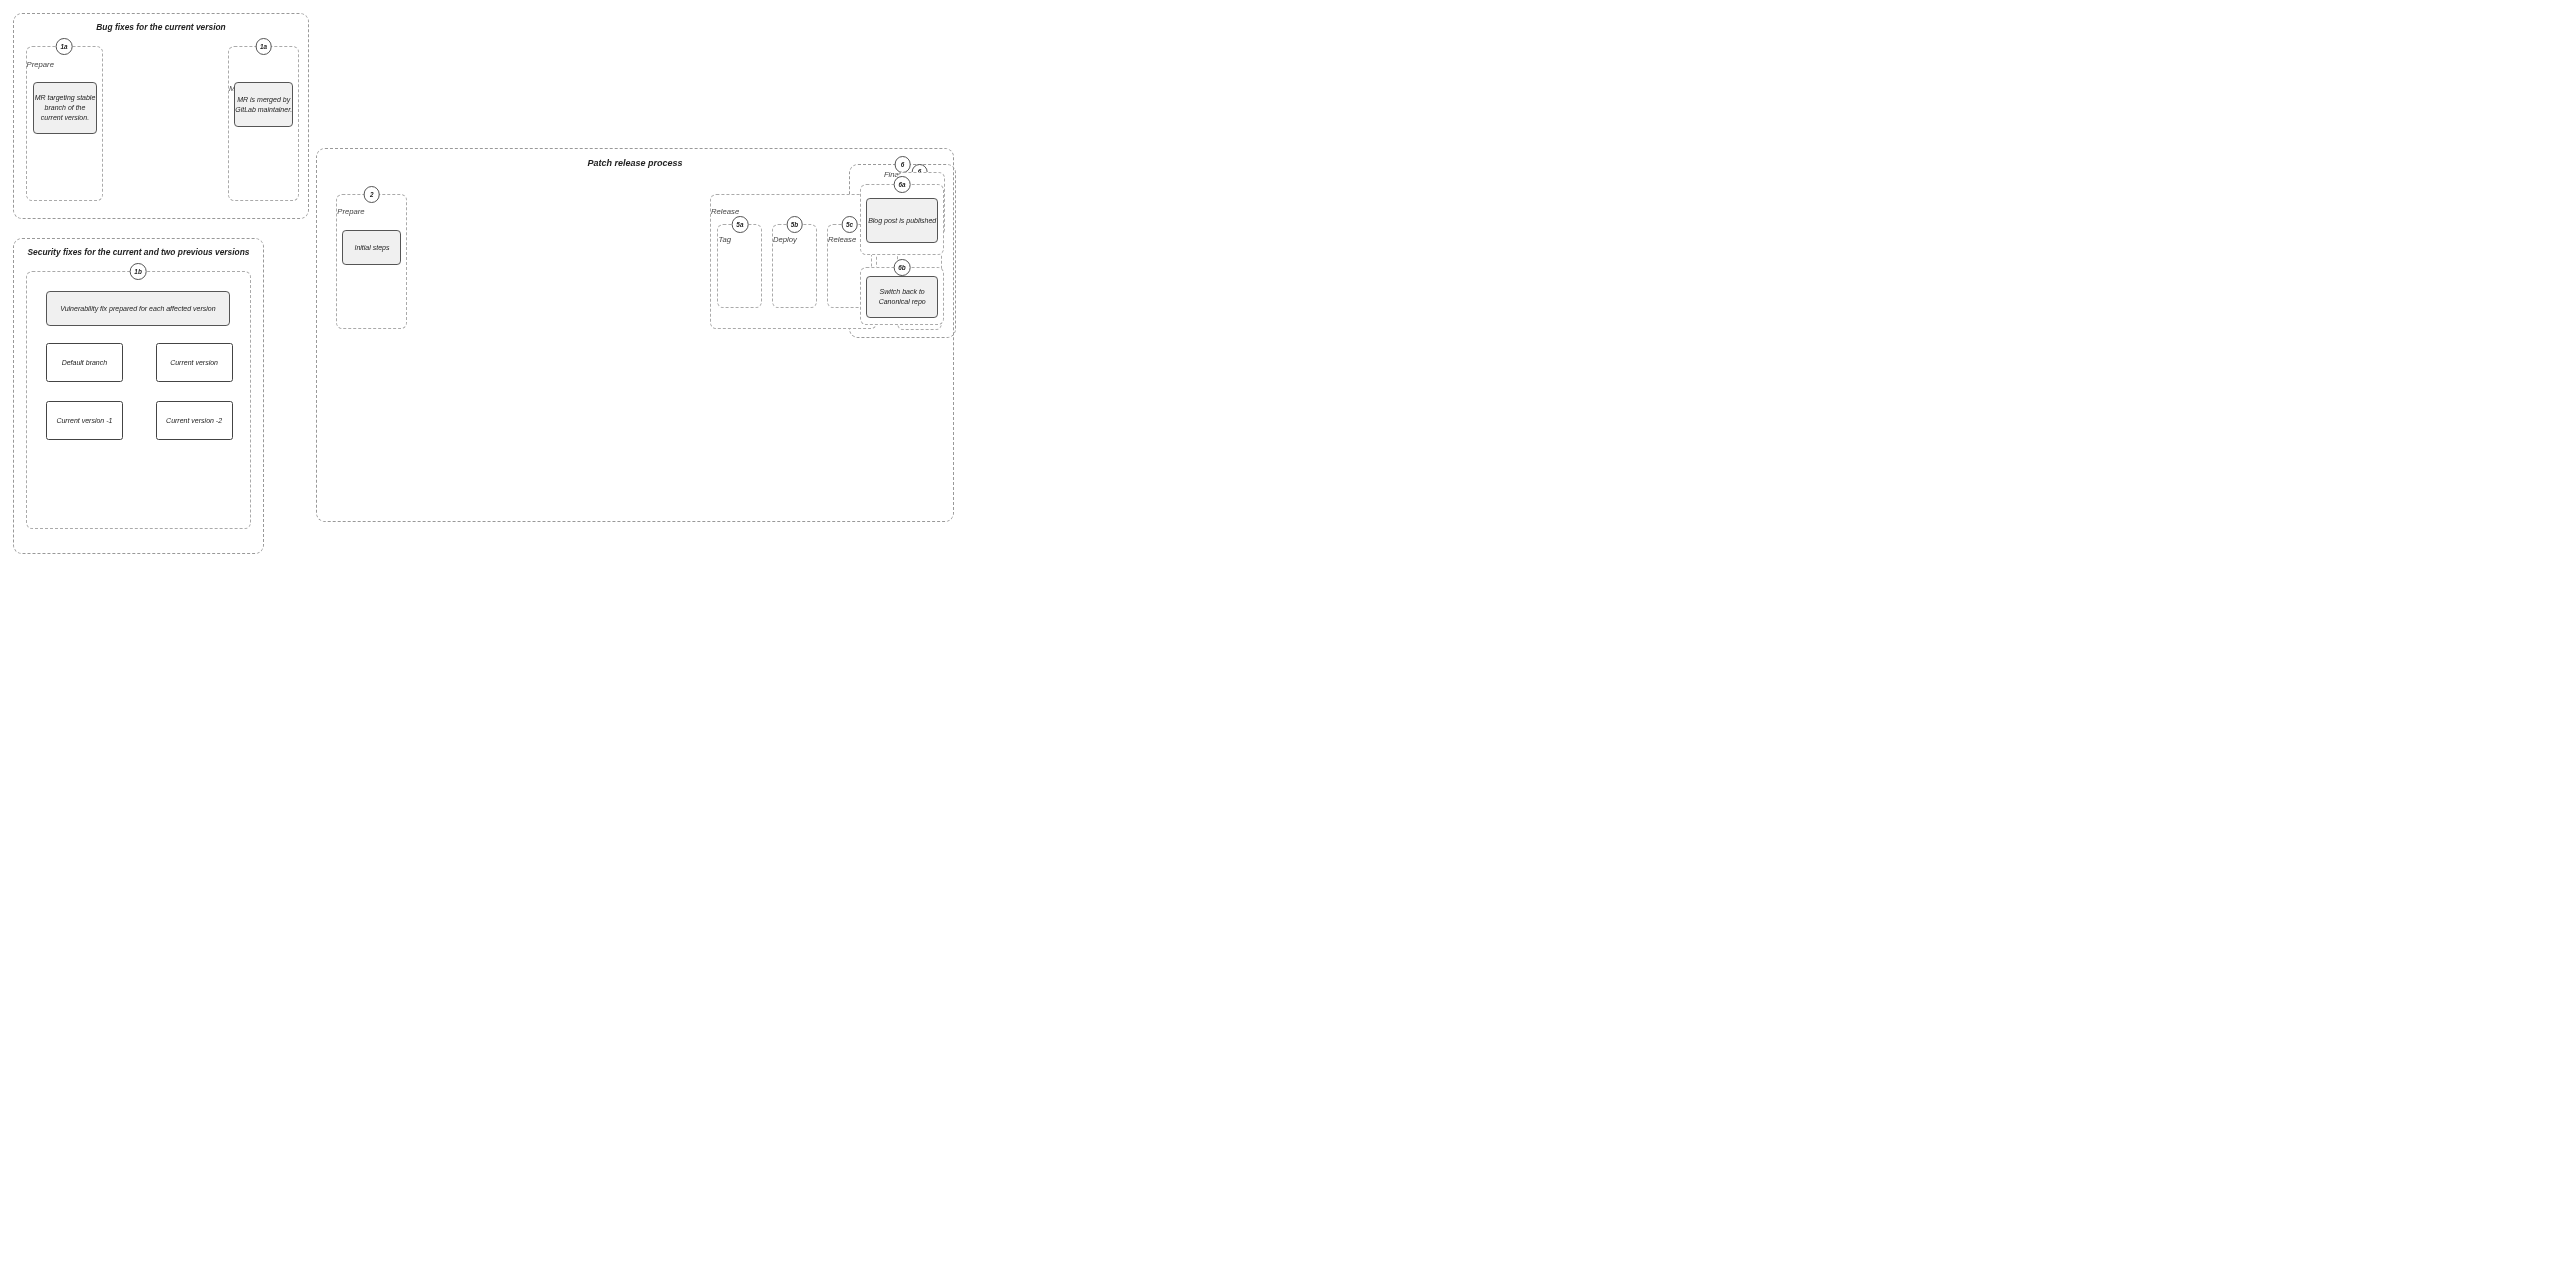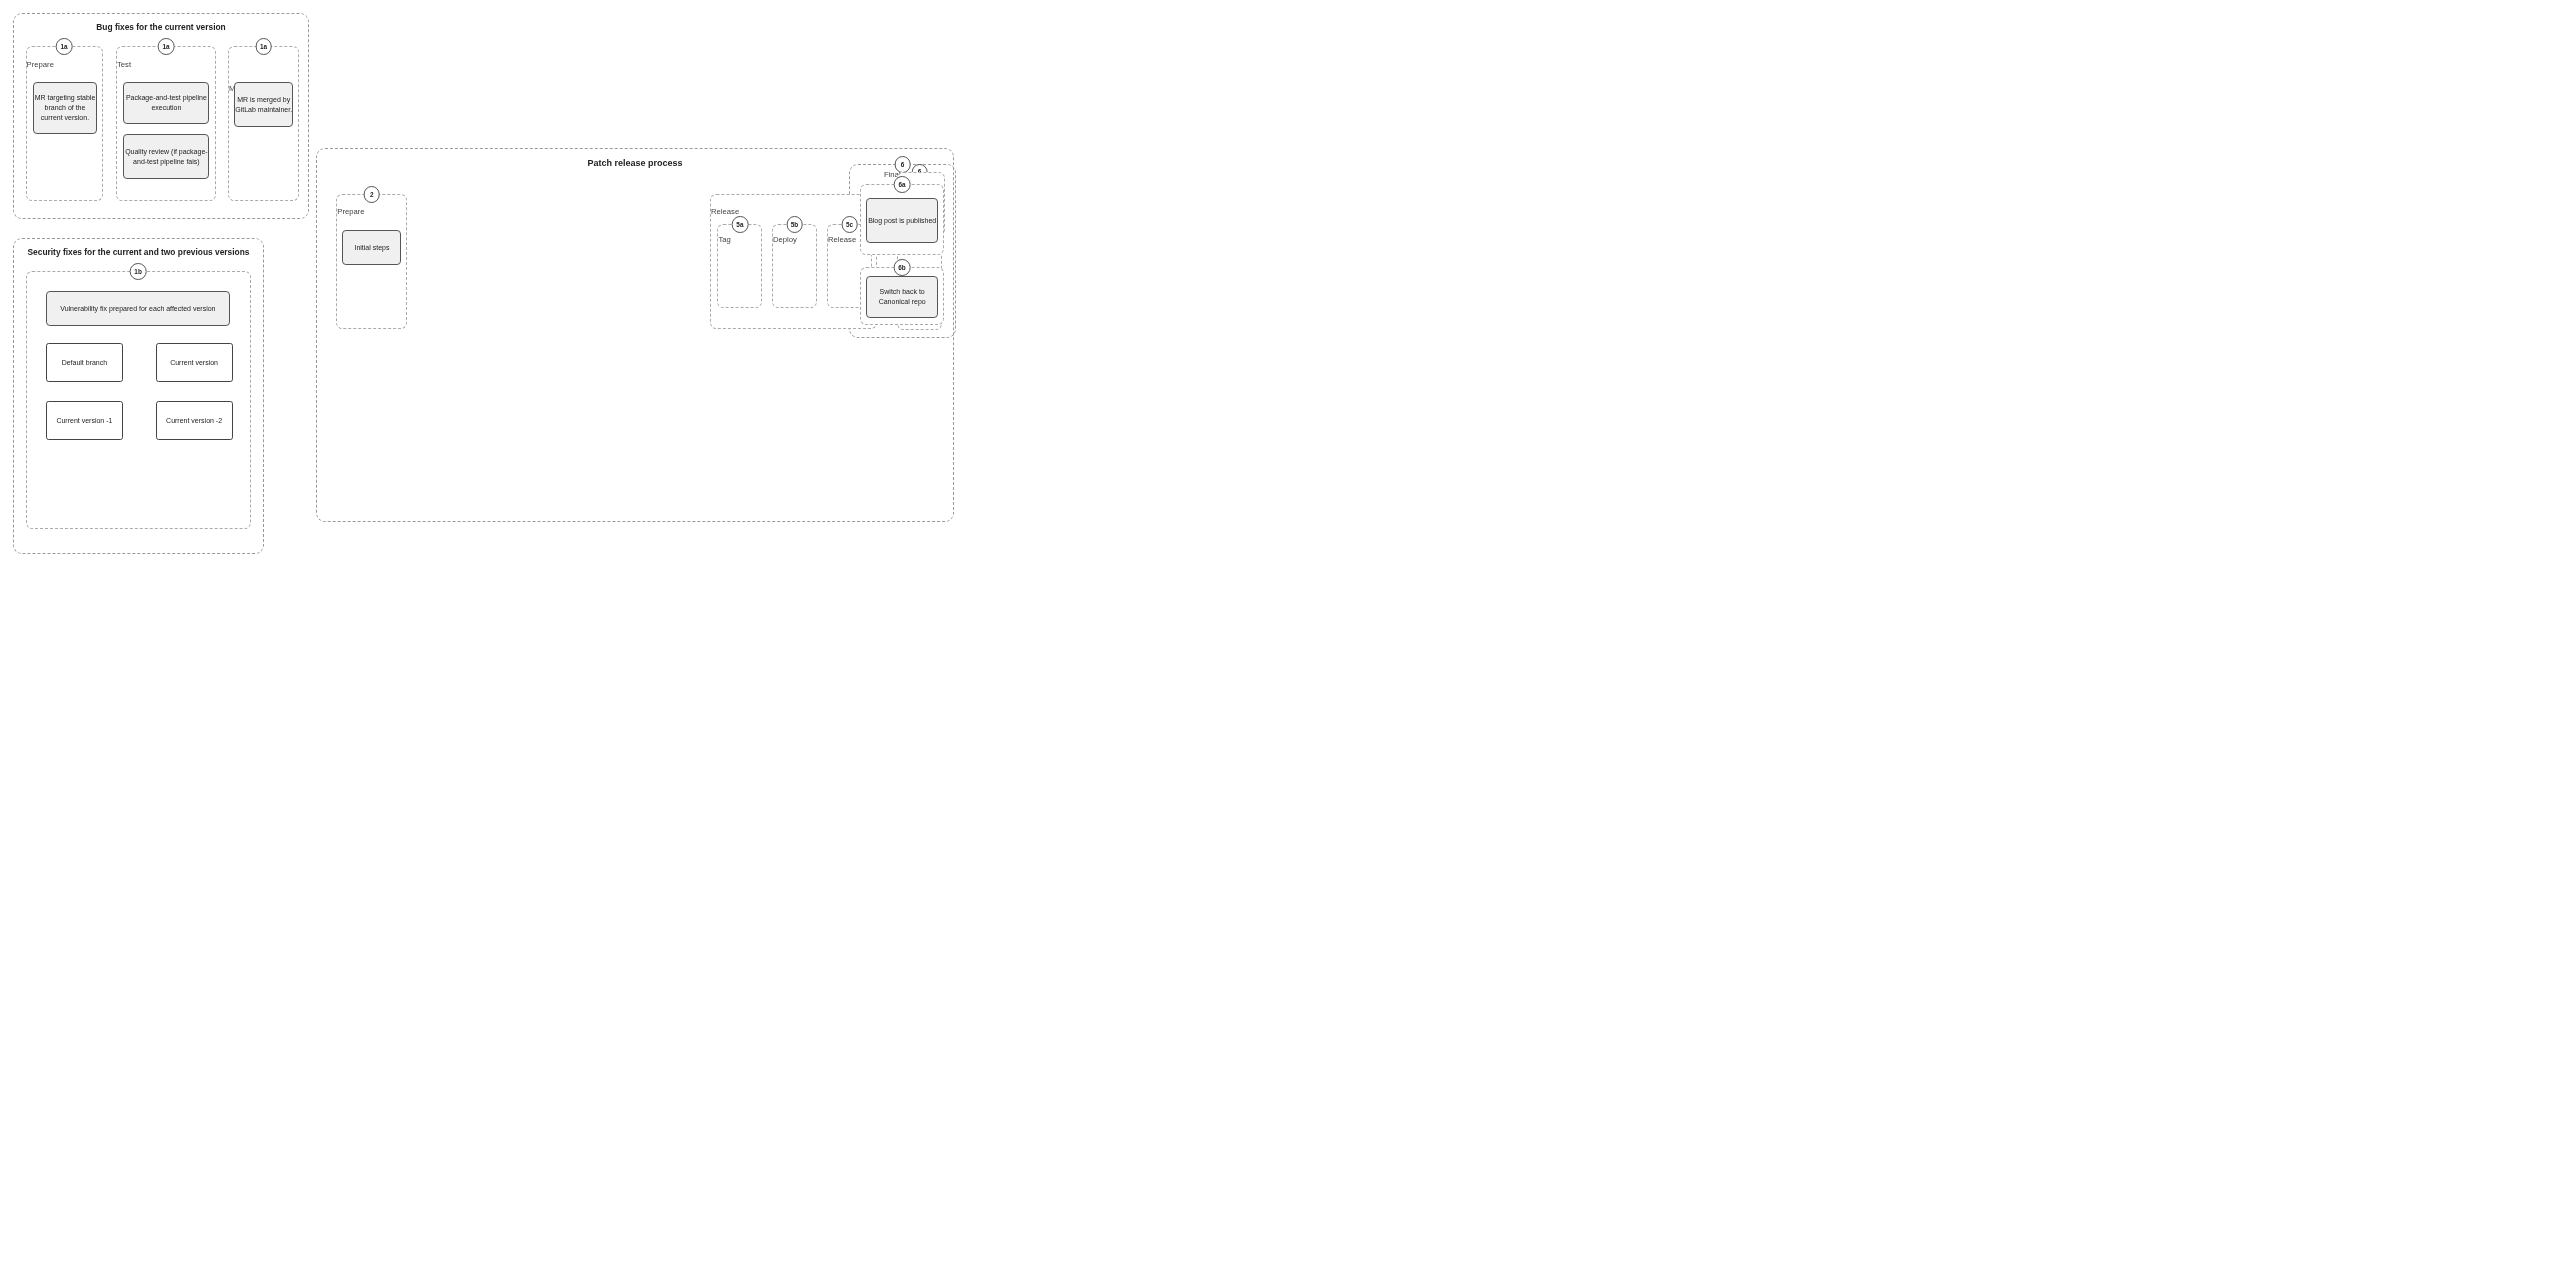--- a/index.html
+++ b/index.html
@@ -10,20 +10,21 @@
       color: #222;
       width: 966px;
       min-height: 580px;
       position: relative;
     }
     .canvas {
       position: relative;
       width: 966px;
       min-height: 580px;
       padding: 23px;
+      font-style: italic;
     }
 
     
     .dashed-box {
       border: 1.3px dashed #999;
       border-radius: 9px;
       position: absolute;
     }
     .dashed-box-title {
       font-weight: bold;
@@ -97,26 +98,20 @@
 
   <div class="dashed-box" style="left:13px; top:13px; width:296px; height:206px;">
     <div class="dashed-box-title" style="padding-top:7.7px;">Bug fixes for the current version</div>
 
     <div class="phase-box" style="left:11.6px; top:32px; width:77px; height:155px;">
       <div class="badge" style="top:-9px; left:50%; transform:translateX(-50%);">1a</div>
       <div class="phase-label" style="top:13px; width:100%; left:0;">Prepare</div>
       <div class="content-box" style="top:35px; left:6.4px; width:64px; height:52px;">MR targeting stable branch of the current version.</div>
     </div>
 
-    <div class="phase-box" style="left:102px; top:32px; width:100px; height:155px;">
-      <div class="badge" style="top:-9px; left:50%; transform:translateX(-50%);">1a</div>
-      <div class="phase-label" style="top:13px; width:100%; left:0;">Test</div>
-      <div class="content-box" style="top:35px; left:6.4px; width:86px; height:42px;">Package-and-test pipeline execution</div>
-      <div class="content-box" style="top:87px; left:6.4px; width:86px; height:45px;">Quality review (if package-and-test pipeline fais)</div>
-    </div>
 
     <div class="phase-box" style="left:214px; top:32px; width:71px; height:155px;">
       <div class="badge" style="top:-9px; left:50%; transform:translateX(-50%);">1a</div>
       <div class="phase-label" style="top:13px; width:100%; left:0;margin-top:24px;">Merge</div>
       <div class="content-box" style="top:35px; left:5.2px; width:59px; height:45px;">MR is merged by GitLab maintainer.</div>
     </div>
   </div>
 
   <div class="dashed-box" style="left:13px; top:238px; width:251px; height:316px;">
     <div class="dashed-box-title" style="padding-top:7.7px; padding-left:6.4px; padding-right:6.4px;">Security fixes for the current and two previous versions</div>

